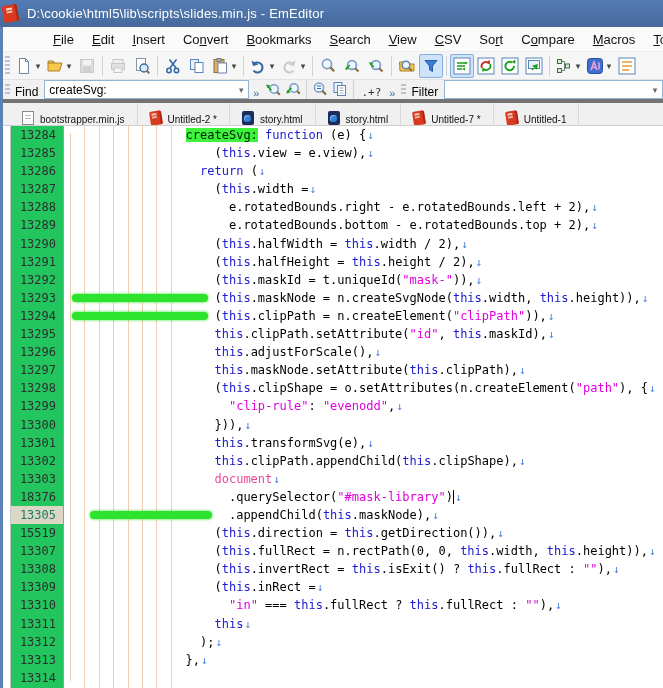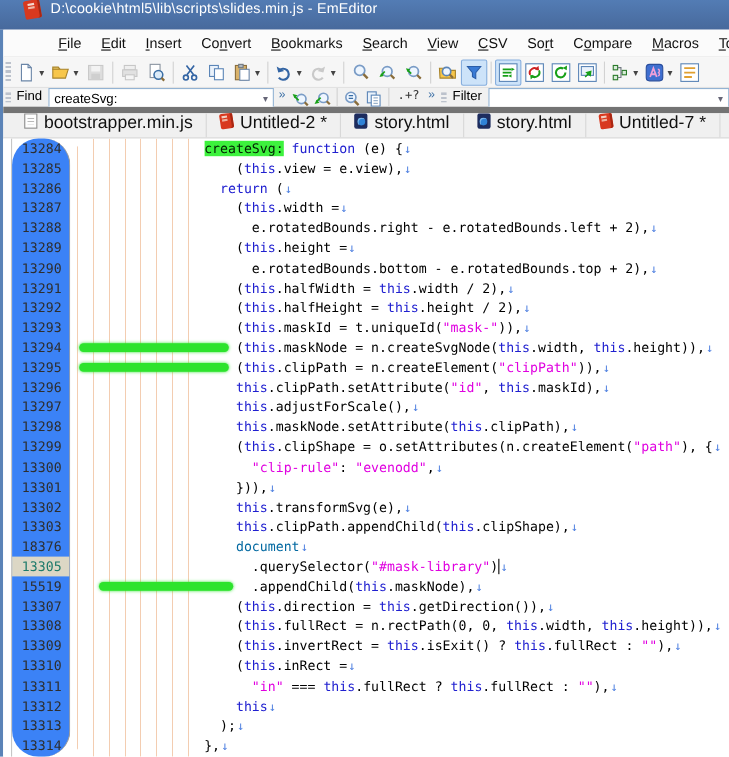--- a/index.html
+++ b/index.html
@@ -2,21 +2,21 @@
 <html><head>
 <meta charset="utf-8">
 <style>
   * { margin:0; padding:0; box-sizing:border-box; }
   html,body { width:663px; height:688px; overflow:hidden; background:#fff;
               font-family:"Liberation Sans", sans-serif; }
   #app { width:663px; height:688px; display:flex; flex-direction:column; position:relative; }
 
   
   .titlebar { height:27px; background:linear-gradient(#537cb4,#47699c); display:flex;
-              align-items:flex-start; padding-left:22px; flex:0 0 27px; }
+              align-items:center; padding-left:3px; flex:0 0 27px; }
   .app-icon { width:15px; height:17px; margin-right:9px; position:relative; }
   .app-icon .book { position:absolute; inset:0; background:#d8391f; border-radius:2px;
                     transform:rotate(-10deg); box-shadow:inset -2px 0 0 #a82713; }
   .app-icon .mark { position:absolute; left:3px; top:3px; width:6px; height:2px; background:#f5d9cf;
                     transform:rotate(-10deg); box-shadow:0 3px 0 #f0b9a8; }
   .title-text { color:#fff; font-size:13px; letter-spacing:.2px; }
 
   
   .frame { flex:1; display:flex; flex-direction:column; border-left:3px solid #5b83b7; min-height:0; }
 
@@ -30,67 +30,67 @@
 
   .toolbar { height:28px; background:#f6f6f6; border-bottom:1px solid #e2e2e2; display:flex;
              align-items:center; flex:0 0 28px; overflow:hidden; }
   .tbtn { height:24px; min-width:24px; display:flex; align-items:center; justify-content:center;
           border:1px solid transparent; border-radius:2px; margin:0 0; padding:0 1px; }
   .tbtn.pressed { background:#cde3f9; border-color:#86aede; }
   .tbtn svg { display:block; }
   .caret { font-size:9px; color:#444; margin-left:1px; width:8px; text-align:center; }
   .tsep { width:1px; height:20px; background:#d2d2d2; margin:0 3px; flex:0 0 1px; }
 
-  .findbar { height:23px; background:#f1f1f1; border-bottom:6px solid #737373; display:flex;
-             align-items:flex-start; flex:0 0 23px; overflow:hidden; }
+  .findbar { height:23px; background:#f1f1f1; border-bottom:4px solid #737373; display:flex;
+             align-items:flex-end; flex:0 0 23px; overflow:hidden; }
   .bar-label { font-size:12px; padding:0 6px 0 2px; color:#000; white-space:nowrap; }
   .combo { height:19px; background:#fff; border:1px solid #93b3d3; display:flex; align-items:center;
            font-size:12px; }
   .combo .val { flex:1; padding:0 4px; font-family:"Liberation Sans",sans-serif; color:#000;
                 white-space:nowrap; overflow:hidden; }
   .combo .dd { width:14px; text-align:center; color:#667; font-size:9px; }
   .chev { color:#3a6ea5; font-size:11px; padding:0 4px; }
   .fbtn { height:20px; min-width:20px; display:flex; align-items:center; justify-content:center;
           border:1px solid transparent; border-radius:2px; }
   .regex-label { font-size:11px; color:#333; padding:0 4px; font-family:"DejaVu Sans Mono",monospace; }
 
   .tabbar { height:23px; background:#f0f0f0; border-bottom:1px solid #cfcfcf; display:flex;
             align-items:stretch; flex:0 0 23px; overflow:hidden; padding-left:7px; }
-  .tab { display:flex; align-items:flex-start; gap:6px; padding:0 12px; border-right:1px solid #d8d8d8;
-         font-size:16px; color:#101010; white-space:nowrap; }
+  .tab { display:flex; align-items:flex-end; gap:6px; padding:0 12px; border-right:1px solid #d8d8d8;
+         font-size:10px; color:#101010; white-space:nowrap; }
   .ticon { width:12px; height:14px; flex:0 0 12px; position:relative; }
   .ticon-doc { background:#fdfdfd; border:1px solid #8a8a8a; box-shadow:inset 0 2px 0 #fff; }
   .ticon-doc:before { content:""; position:absolute; left:2px; right:2px; top:3px; height:6px;
      background:repeating-linear-gradient(to bottom,#b9b9b9 0 1px,transparent 1px 3px); }
   .ticon-em { background:#d8391f; border-radius:2px; transform:rotate(-9deg);
               box-shadow:inset -2px 0 0 #a82713; }
   .ticon-em:before { content:""; position:absolute; left:2px; top:2px; width:5px; height:2px;
                      background:#f3cfc2; box-shadow:0 3px 0 #efb19d; }
   .ticon-html { background:#1d2c5e; border-radius:2px; }
   .ticon-html:before { content:""; position:absolute; left:2.5px; top:3.5px; width:7px; height:7px;
                        border-radius:50%; background:#2f82d6; box-shadow:inset 1px 1px 0 #7db6e8; }
 
   
   .editor { flex:1; display:flex; min-height:0; background:#fff;
             font-family:"DejaVu Sans Mono", monospace; font-size:12px; }
   .left-frame { width:8px; background:#fff; border-right:1px solid #c6c6c6; flex:0 0 8px; }
-  .gutter { width:53px; background:#3b82f6; border-right:1px solid #9b9b9b; flex:0 0 53px;border-radius:24px; }
+  .gutter { width:53px; background:#22c55e; border-right:1px solid #9b9b9b; flex:0 0 53px; }
   .ln { display:block; height:18.1px; line-height:18.1px; text-align:right; padding-right:7px;
         color:#2e2e2e; }
   .ln.active { color:#1d7a6a; background:#dcd7c5; }
   .code-col { flex:1; position:relative; overflow:hidden;border-radius:23px; }
   .guides { position:absolute; top:0; bottom:0; left:6px; width:109px;
             background:repeating-linear-gradient(to right,#f3cdb1 0 1px,transparent 1px 14.4px);
             pointer-events:none; }
   .code-line { position:relative; height:18.1px; line-height:18.1px; padding-left:6px;
                white-space:pre; }
   .tk-t { color:#000; }
   .tk-k { color:#2020d0; }
   .tk-s { color:#e000e0; }
-  .tk-d { color:#0369a1; }
+  .tk-d { color:#ec4899; }
   .tk-hl { color:#002000; background:#3df23d; }
   .crlf { color:#4d7fe0; font-size:11px; margin-left:1px; }
   .marker { position:absolute; top:5px; height:8px; border-radius:4px; background:#2de32d;
             box-shadow:0 0 3px 0 #2de32d; }
   .caret-line { display:inline-block; width:1px; height:14px; background:#000;
                 vertical-align:-3px; }
 
   
   .ic { width:18px; height:18px; }
   .dis { opacity:.45; filter:grayscale(1); }
@@ -411,21 +411,20 @@
           <span class="ln">13314</span>
         </div>
       <div class="code-col">
         <div class="guides"></div>
         <div>
             <div class="code-line"><span class="tk-t">                </span><span class="tk-hl">createSvg:</span><span class="tk-t"> </span><span class="tk-k">function</span><span class="tk-t"> (e) {</span><span class="crlf">↓</span></div>
             <div class="code-line"><span class="tk-t">                    (</span><span class="tk-k">this</span><span class="tk-t">.view = e.view),</span><span class="crlf">↓</span></div>
             <div class="code-line"><span class="tk-t">                  </span><span class="tk-k">return</span><span class="tk-t"> (</span><span class="crlf">↓</span></div>
             <div class="code-line"><span class="tk-t">                    (</span><span class="tk-k">this</span><span class="tk-t">.width =</span><span class="crlf">↓</span></div>
             <div class="code-line"><span class="tk-t">                      e.rotatedBounds.right - e.rotatedBounds.left + 2),</span><span class="crlf">↓</span></div>
-            <div class="code-line"><span class="tk-t">                    (</span><span class="tk-k">this</span><span class="tk-t">.height =</span><span class="crlf">↓</span></div>
             <div class="code-line"><span class="tk-t">                      e.rotatedBounds.bottom - e.rotatedBounds.top + 2),</span><span class="crlf">↓</span></div>
             <div class="code-line"><span class="tk-t">                    (</span><span class="tk-k">this</span><span class="tk-t">.halfWidth = </span><span class="tk-k">this</span><span class="tk-t">.width / 2),</span><span class="crlf">↓</span></div>
             <div class="code-line"><span class="tk-t">                    (</span><span class="tk-k">this</span><span class="tk-t">.halfHeight = </span><span class="tk-k">this</span><span class="tk-t">.height / 2),</span><span class="crlf">↓</span></div>
             <div class="code-line"><span class="tk-t">                    (</span><span class="tk-k">this</span><span class="tk-t">.maskId = t.uniqueId(</span><span class="tk-s">"mask-"</span><span class="tk-t">)),</span><span class="crlf">↓</span></div>
             <div class="code-line"><span class="marker" style="left: 8px; width: 136px;"></span><span class="tk-t">                    (</span><span class="tk-k">this</span><span class="tk-t">.maskNode = n.createSvgNode(</span><span class="tk-k">this</span><span class="tk-t">.width, </span><span class="tk-k">this</span><span class="tk-t">.height)),</span><span class="crlf">↓</span></div>
             <div class="code-line"><span class="marker" style="left: 8px; width: 136px;"></span><span class="tk-t">                    (</span><span class="tk-k">this</span><span class="tk-t">.clipPath = n.createElement(</span><span class="tk-s">"clipPath"</span><span class="tk-t">)),</span><span class="crlf">↓</span></div>
             <div class="code-line"><span class="tk-t">                    </span><span class="tk-k">this</span><span class="tk-t">.clipPath.setAttribute(</span><span class="tk-s">"id"</span><span class="tk-t">, </span><span class="tk-k">this</span><span class="tk-t">.maskId),</span><span class="crlf">↓</span></div>
             <div class="code-line"><span class="tk-t">                    </span><span class="tk-k">this</span><span class="tk-t">.adjustForScale(),</span><span class="crlf">↓</span></div>
             <div class="code-line"><span class="tk-t">                    </span><span class="tk-k">this</span><span class="tk-t">.maskNode.setAttribute(</span><span class="tk-k">this</span><span class="tk-t">.clipPath),</span><span class="crlf">↓</span></div>
             <div class="code-line"><span class="tk-t">                    (</span><span class="tk-k">this</span><span class="tk-t">.clipShape = o.setAttributes(n.createElement(</span><span class="tk-s">"path"</span><span class="tk-t">), {</span><span class="crlf">↓</span></div>

